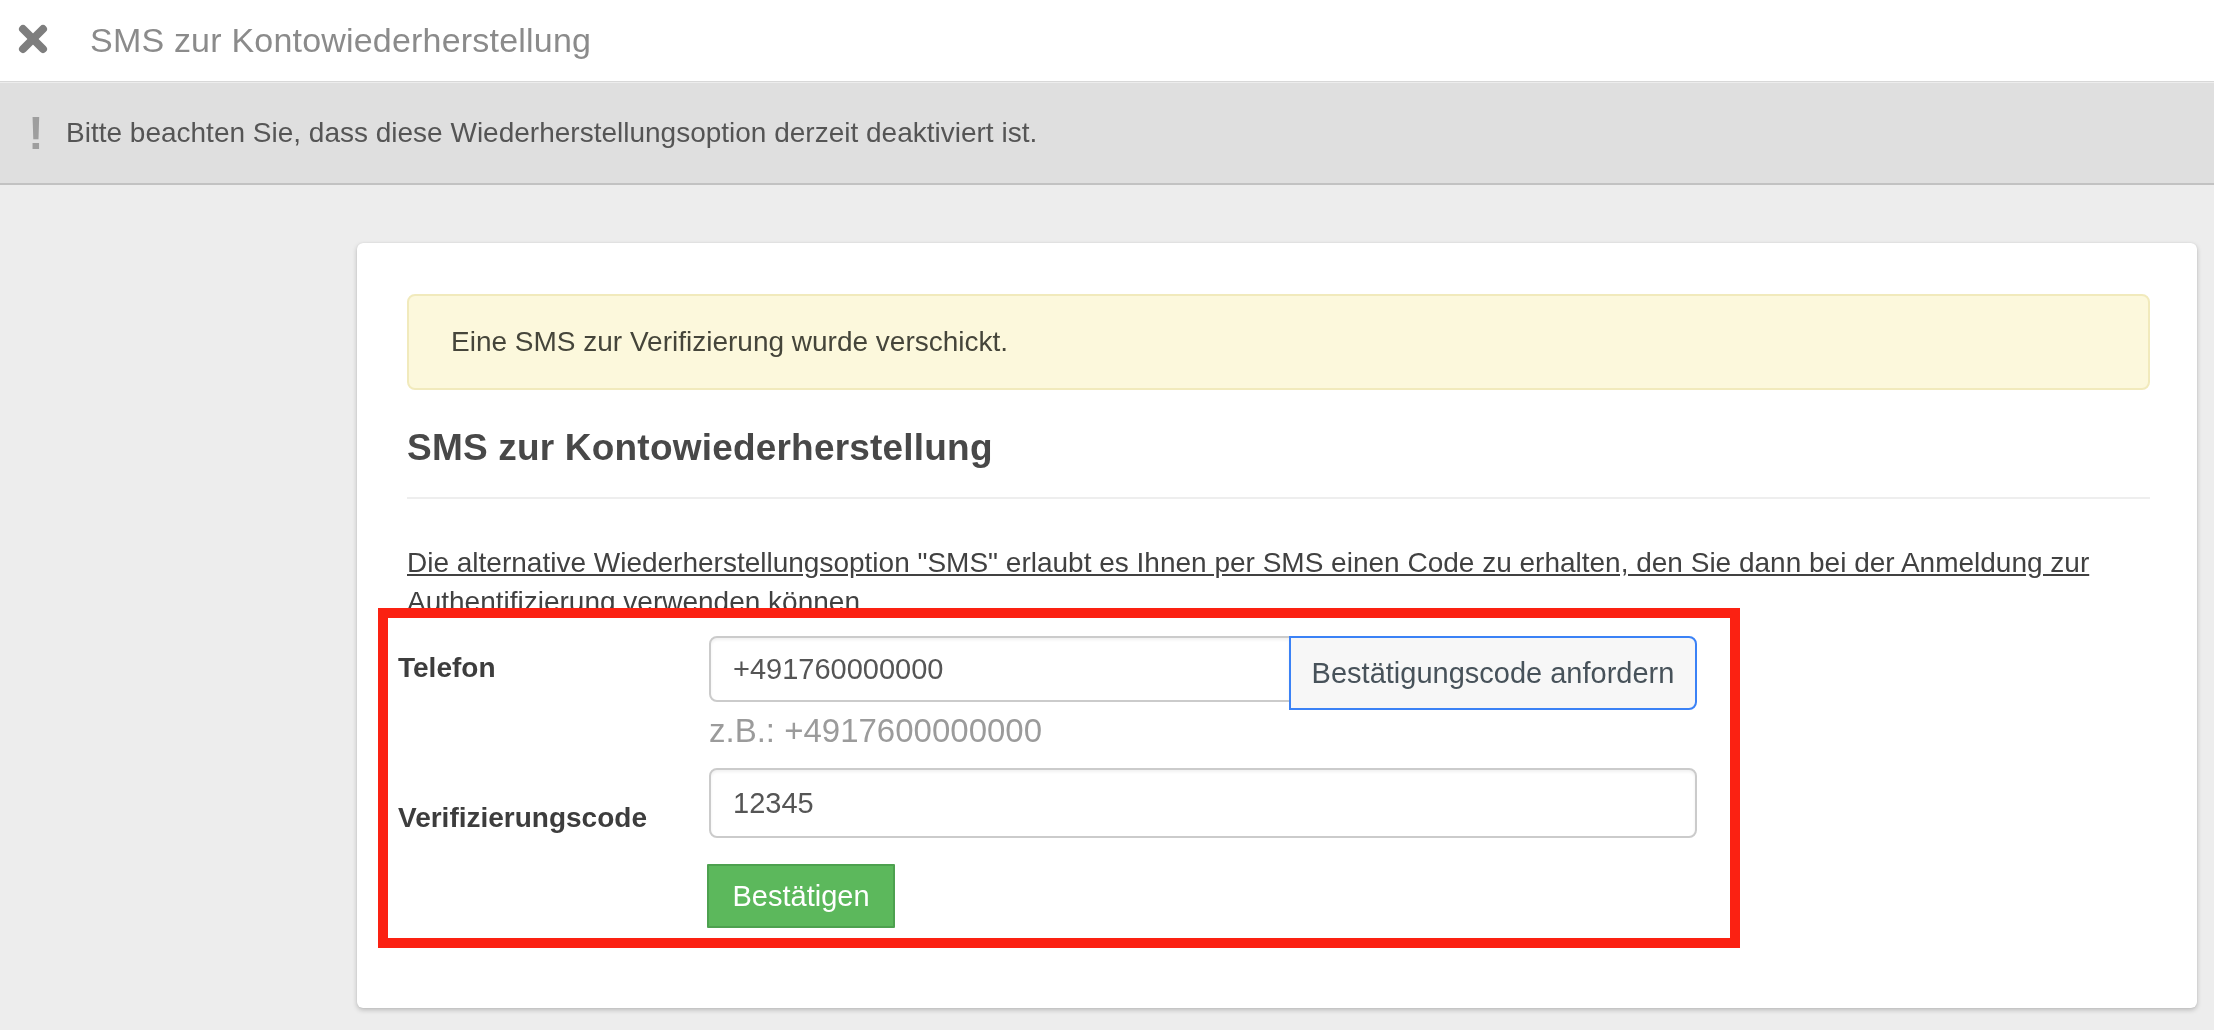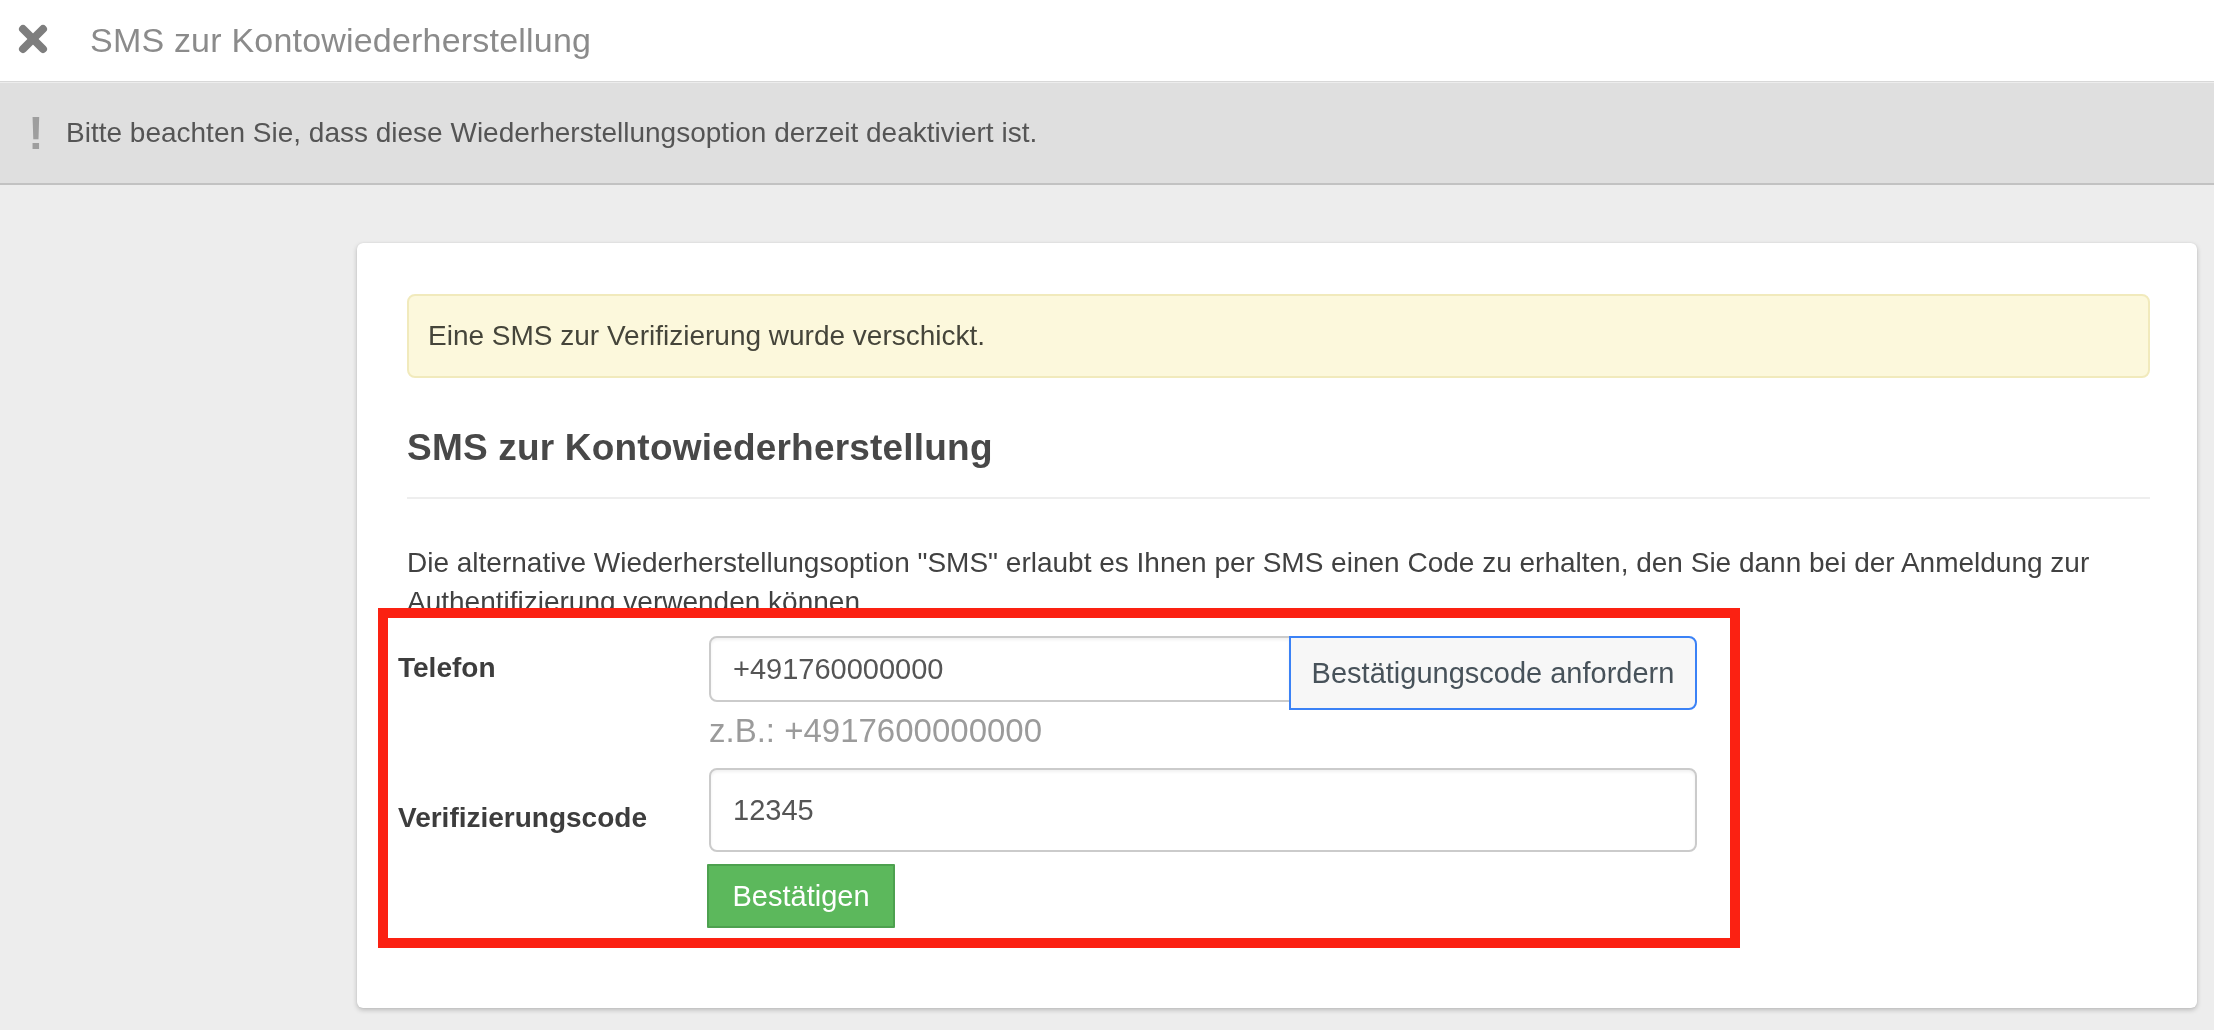--- a/index.html
+++ b/index.html
@@ -38,36 +38,36 @@
   }
   .notice-text { margin-left:20px; font-size:28px; color:#555555; }
 
   
   .card {
     position:absolute; left:357px; top:243px; width:1840px; height:765px;
     background:#ffffff; border-radius:6px;
     box-shadow:0 2px 5px rgba(0,0,0,0.22), 0 0 1px rgba(0,0,0,0.12);
   }
   .alert-warning {
-    position:absolute; left:50px; top:51px; width:1743px; height:84px;
+    position:absolute; left:50px; top:51px; width:1743px; height:96px;
     background:#fcf8dc; border:2px solid #f1eabc; border-radius:8px;
-    display:flex; align-items:center; padding-left:19px;
+    display:flex; align-items:center; padding-left:42px;
     font-size:28px; color:#45453a;
   }
   .card-heading {
     position:absolute; left:50px; top:184px;
     font-size:37px; font-weight:bold; color:#484848; letter-spacing:0.2px;
   }
   .heading-rule {
     position:absolute; left:50px; top:254px; width:1743px; height:0;
     border-top:2px solid #eeeeee;
   }
   .description {
     position:absolute; left:50px; top:300px; width:1743px;
-    font-size:28px; line-height:39px; color:#414141;
+    font-size:28px; line-height:39px; color:#414141;text-decoration:underline;
   }
 
   
   .annotation-box {
     position:absolute; left:378px; top:608px; width:1362px; height:340px;
     border:10px solid #fb2112; pointer-events:none; z-index:5;
   }
 
   
   .form-label {
@@ -93,21 +93,21 @@
     flex:1; margin-left:-2px; height:74px;
     border:2px solid #3b82f6; border-radius:0 8px 8px 0;
     background:#f7f7f7; font-size:29px; color:#47525a;
     font-family:"Liberation Sans", sans-serif; cursor:pointer;
   }
   .phone-hint {
     position:absolute; left:709px; top:712px;
     font-size:33px; color:#9b9b9b; z-index:2;
   }
   .code-input {
-    position:absolute; left:709px; top:768px; width:988px; height:84px;
+    position:absolute; left:709px; top:768px; width:988px; height:70px;
     border:2px solid #cbcbcb; border-radius:8px;
     padding:0 0 0 22px; font-size:29px; color:#555555;
     font-family:"Liberation Sans", sans-serif;
     background:#ffffff; box-shadow:inset 0 2px 3px rgba(0,0,0,0.06);
     outline:none; z-index:2;
   }
   .submit-btn {
     position:absolute; left:707px; top:864px; width:188px; height:64px;
     background:#5cb85c; border:2px solid #4da14f; border-radius:1px;
     color:#ffffff; font-size:29px;

